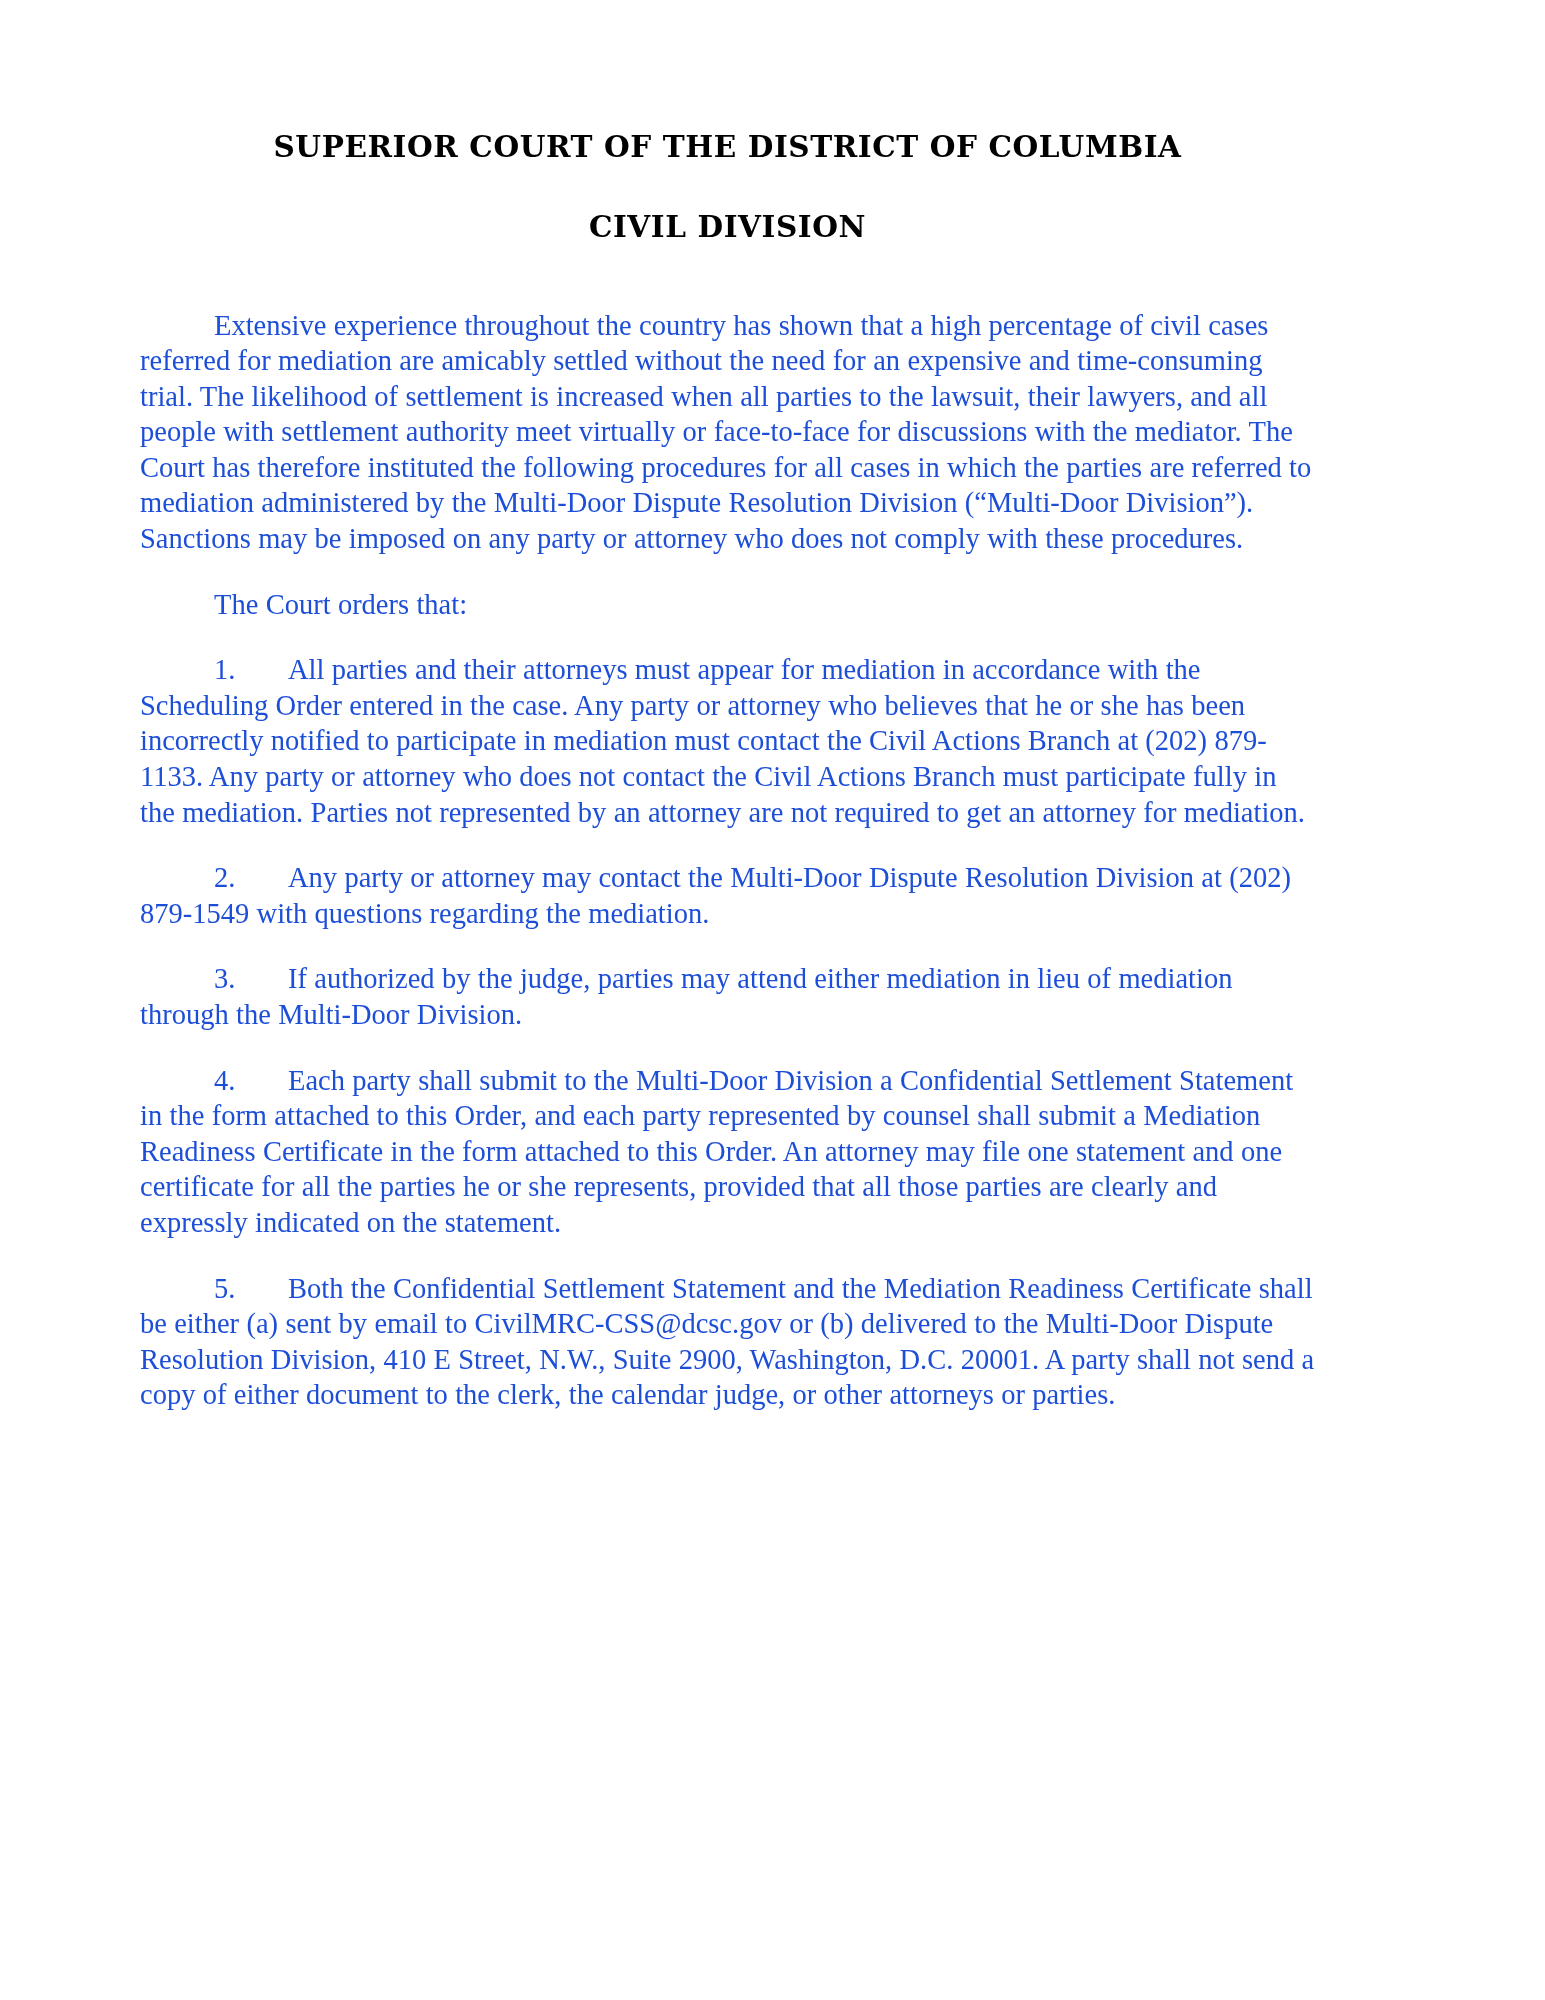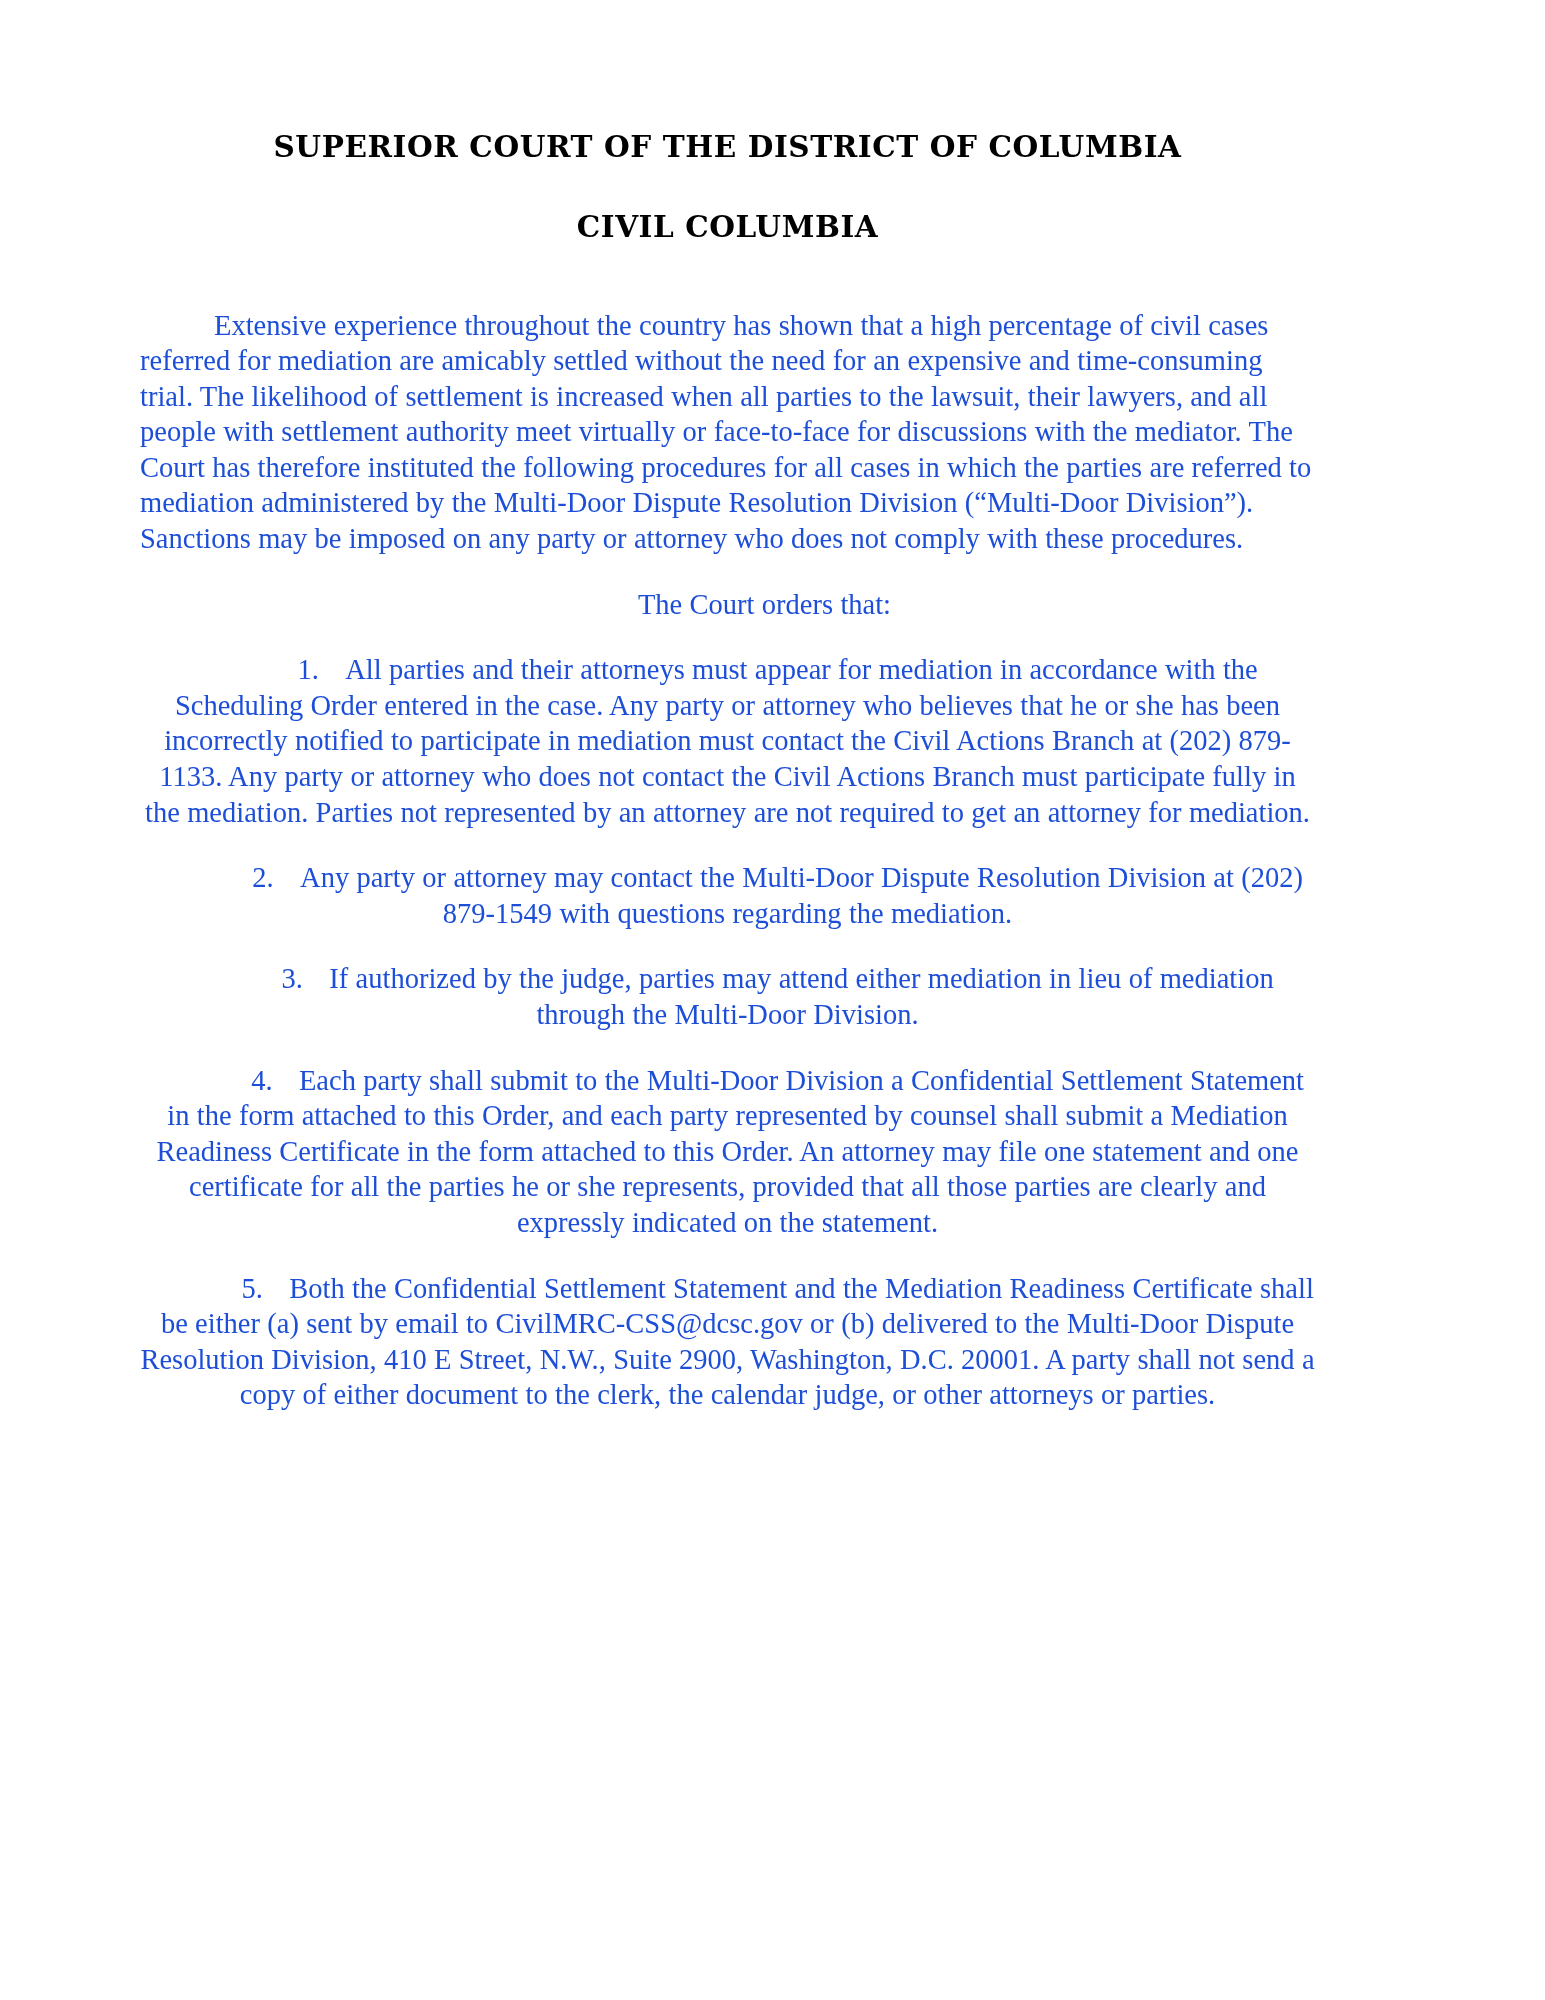--- a/index.html
+++ b/index.html
@@ -64,21 +64,20 @@
     margin: 0 0 0 0;
     font-size: 28.5px;
     line-height: 35.6px;
     text-align: left;
     color: #1d4ed8;
     word-spacing: 0.2px;
   }
 
   p.para + p.para {
     margin-top: 30px;
-    text-align: center;
   }
 
   .indent {
     display: inline-block;
     width: 74px;
   }
 
   
   .numbered .num {
     display: inline-block;
@@ -88,21 +87,21 @@
   }
 </style>
 </head>
 <body>
 
 <div class="page">
   <div class="content">
 
     <div class="heading-block">
       <h1 class="doc-heading h1">SUPERIOR COURT OF THE DISTRICT OF COLUMBIA</h1>
-      <h2 class="doc-heading h2">CIVIL COLUMBIA</h2>
+      <h2 class="doc-heading h2">CIVIL DIVISION</h2>
     </div>
 
     <div class="body-block">
 
       <p class="para"><span class="indent"></span><span>Extensive experience throughout the country has shown that a high percentage of civil cases referred for mediation are amicably settled without the need for an expensive and time-consuming trial. The likelihood of settlement is increased when all parties to the lawsuit, their lawyers, and all people with settlement authority meet virtually or face-to-face for discussions with the mediator. The Court has therefore instituted the following procedures for all cases in which the parties are referred to mediation administered by the Multi-Door Dispute Resolution Division (“Multi-Door Division”).  Sanctions may be imposed on any party or attorney who does not comply with these procedures.</span></p>
 
       <p class="para"><span class="indent"></span><span>The Court orders that:</span></p>
 
       <p class="para numbered"><span class="num">1.</span><span>All parties and their attorneys must appear for mediation in accordance with the Scheduling Order entered in the case.  Any party or attorney who believes that he or she has been incorrectly notified to participate in mediation must contact the Civil Actions Branch at (202) 879-1133. Any party or attorney who does not contact the Civil Actions Branch must participate fully in the mediation.  Parties not represented by an attorney are not required to get an attorney for mediation.</span></p>
 

